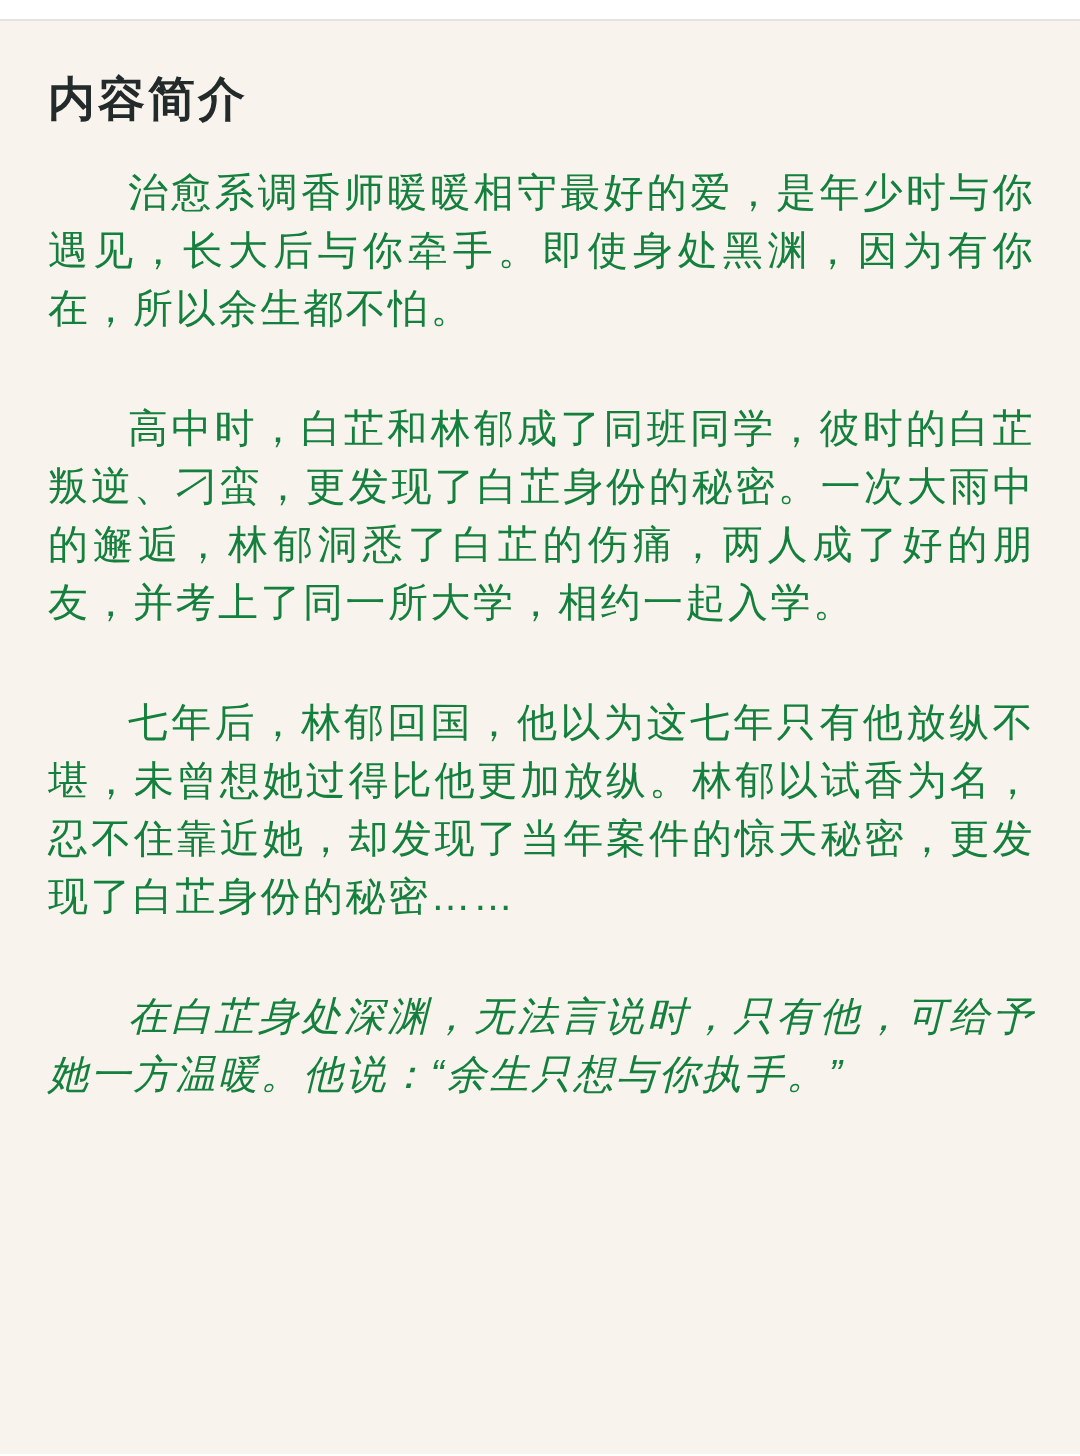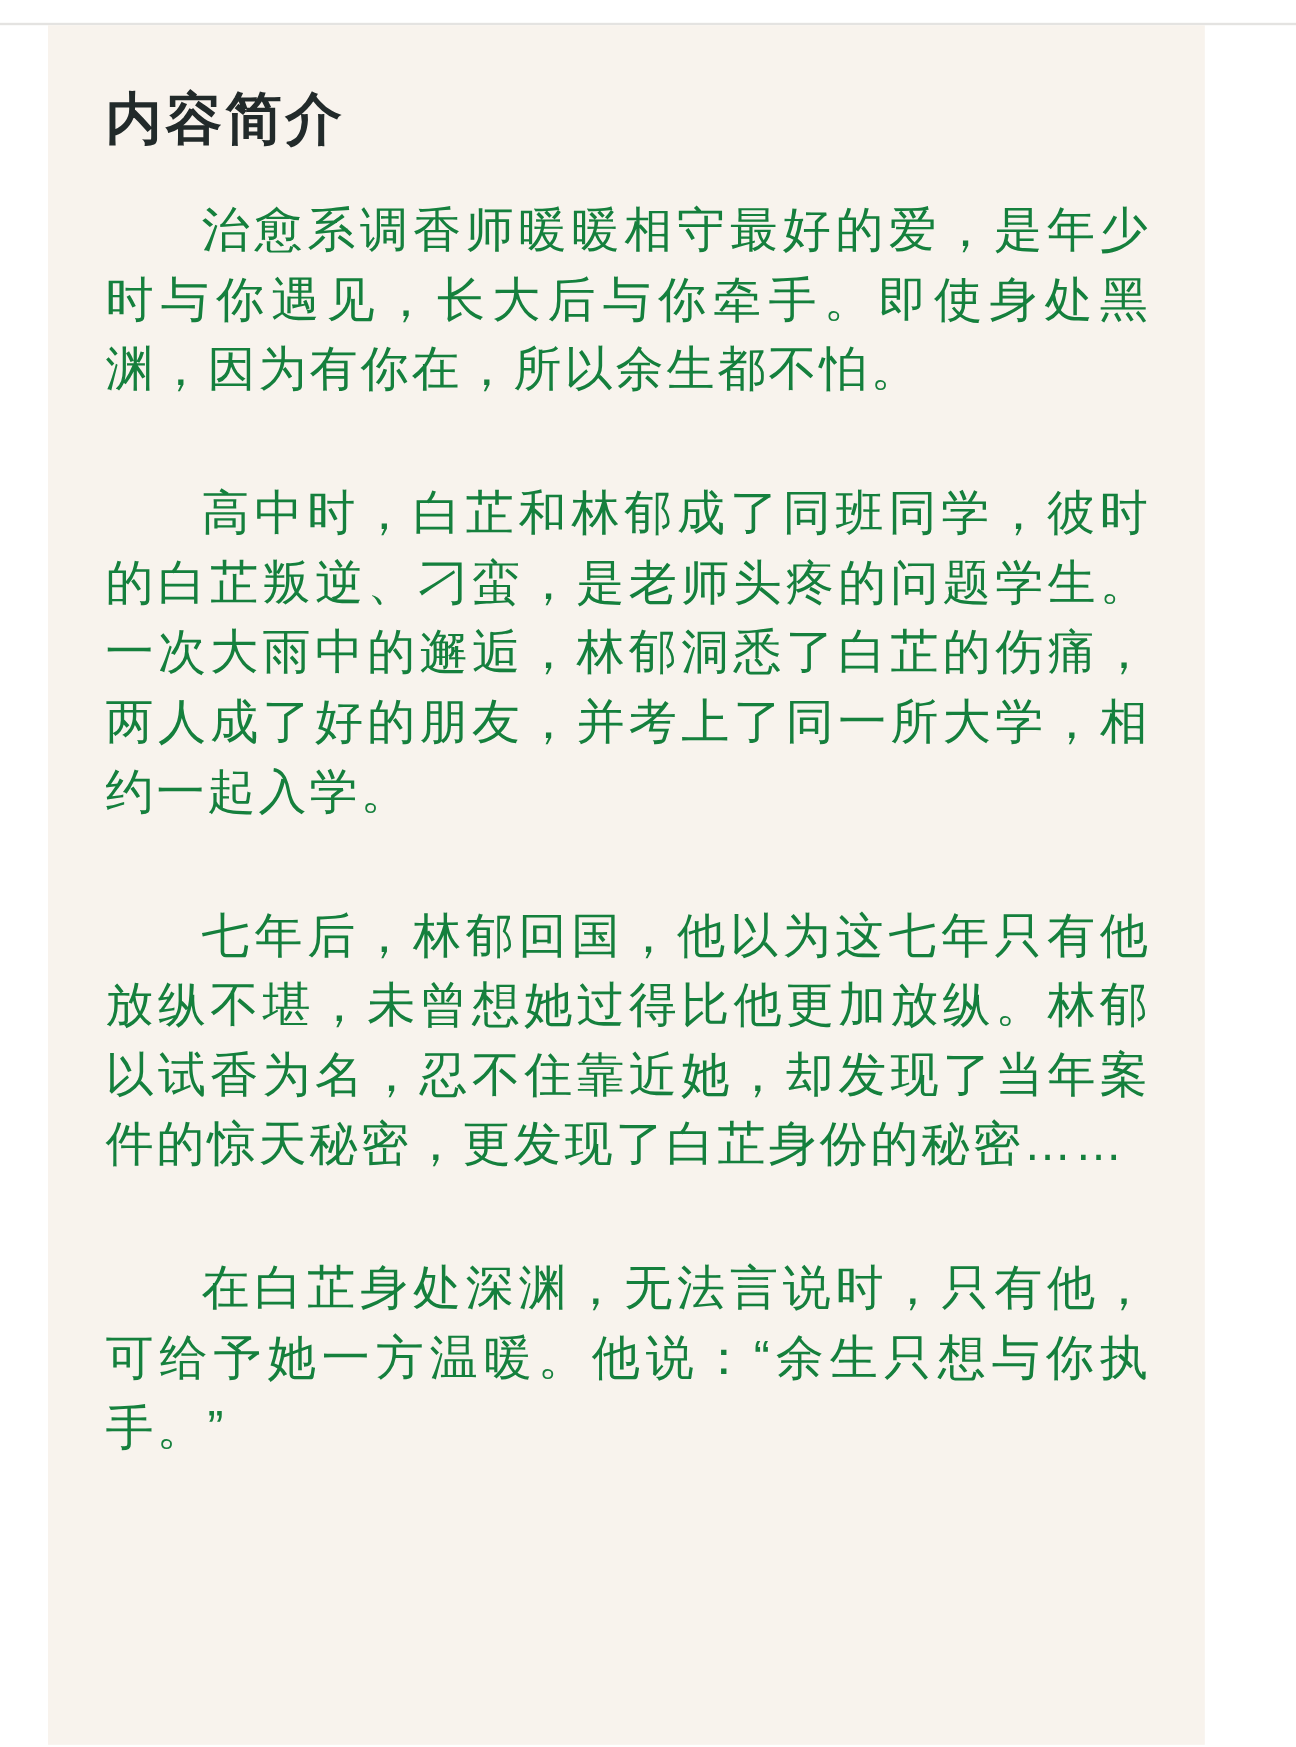--- a/index.html
+++ b/index.html
@@ -13,25 +13,24 @@
     }
 
     .top-bar {
       width: 1080px;
       height: 21px;
       background: #ffffff;
       border-bottom: 2px solid #e4e3e1;
     }
 
     .content {
-      width: 964px;
+      width: 1080px;
       height: 1433px;
       background: #f8f3ed;
       padding: 0 45px 0 48px;
-      margin-left: 40px;
     }
 
     .section-title {
       padding-top: 50px;
       font-size: 47px;
       line-height: 56px;
       font-weight: 700;
       letter-spacing: 3px;
       color: #222a2a;
       margin-bottom: 36px;
@@ -43,29 +42,30 @@
       letter-spacing: 2.5px;
       color: #15803d;
       text-align: justify;
       text-indent: 2em;
       margin-bottom: 62px;
       word-break: normal;
     }
 
     .synopsis p:last-child {
       margin-bottom: 0;
+      font-style: italic;
     }
   </style>
 </head>
 <body>
 
 <div class="top-bar"></div>
 
 <div class="content">
   <h1 class="section-title">内容简介</h1>
 
   <div class="synopsis">
     <p>治愈系调香师暖暖相守最好的爱，是年少时与你遇见，长大后与你牵手。即使身处黑渊，因为有你在，所以余生都不怕。</p>
-    <p>高中时，白芷和林郁成了同班同学，彼时的白芷叛逆、刁蛮，是老师头疼的问题学生。一次大雨中的邂逅，林郁洞悉了白芷的伤痛，两人成了好的朋友，并考上了同一所大学，相约一起入学。</p>
+    <p>高中时，白芷和林郁成了同班同学，彼时的白芷叛逆、刁蛮，更发现了白芷身份的秘密。一次大雨中的邂逅，林郁洞悉了白芷的伤痛，两人成了好的朋友，并考上了同一所大学，相约一起入学。</p>
     <p>七年后，林郁回国，他以为这七年只有他放纵不堪，未曾想她过得比他更加放纵。林郁以试香为名，忍不住靠近她，却发现了当年案件的惊天秘密，更发现了白芷身份的秘密……</p>
     <p>在白芷身处深渊，无法言说时，只有他，可给予她一方温暖。他说：“余生只想与你执手。”</p>
   </div>
 </div>
 
 </body></html>

